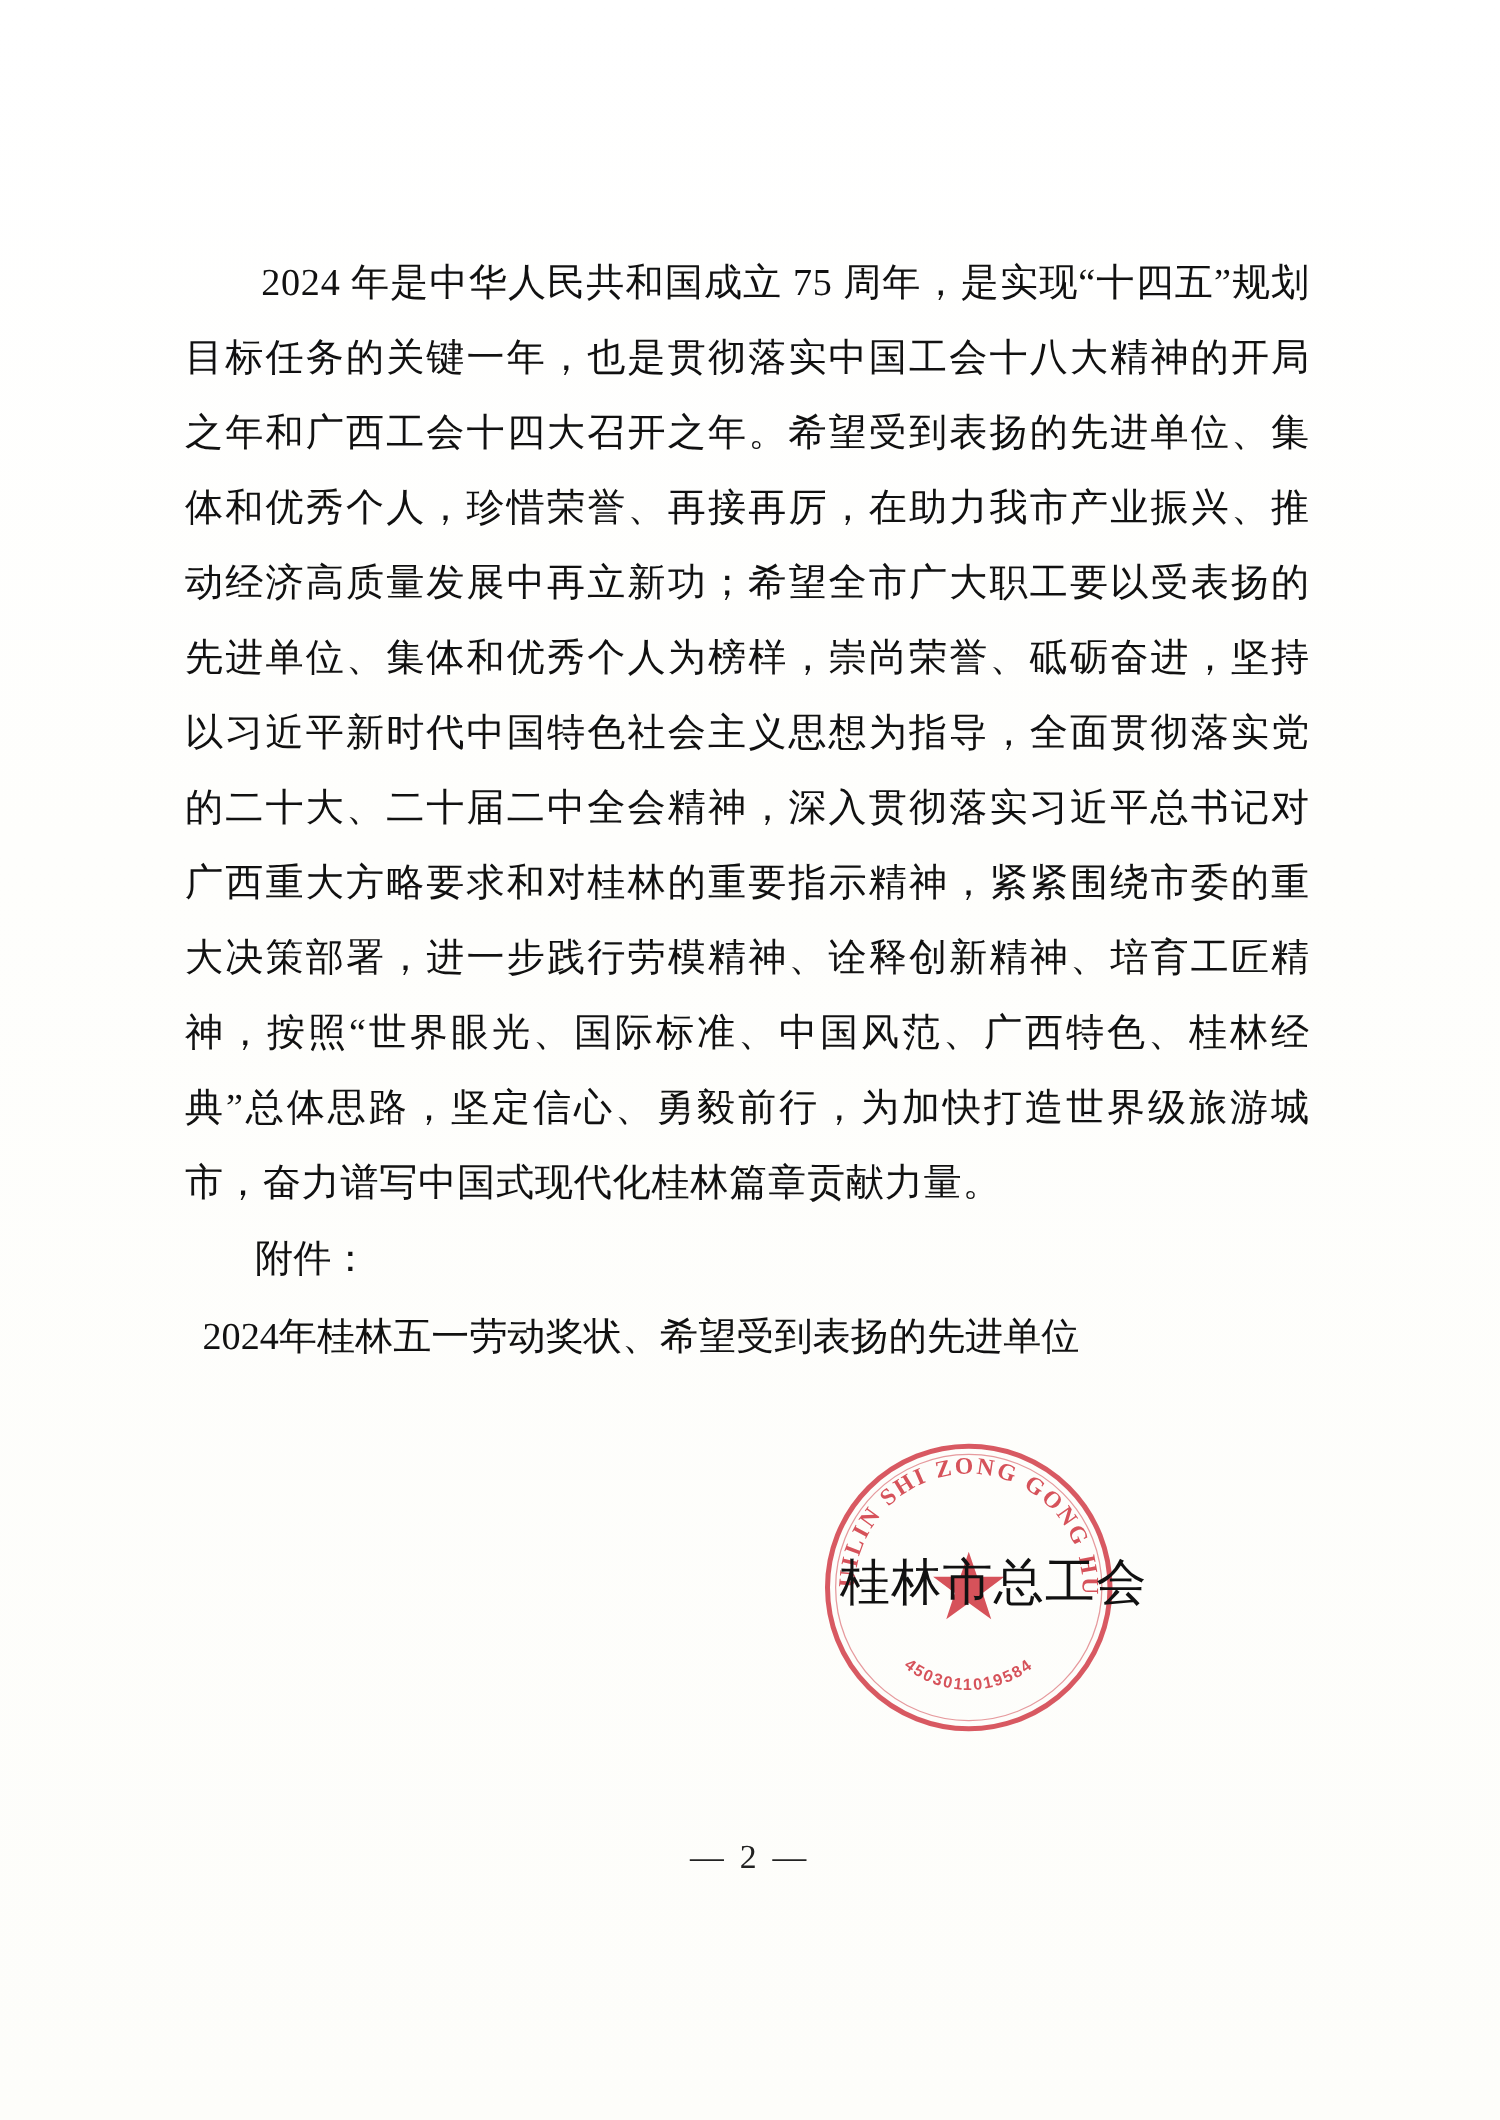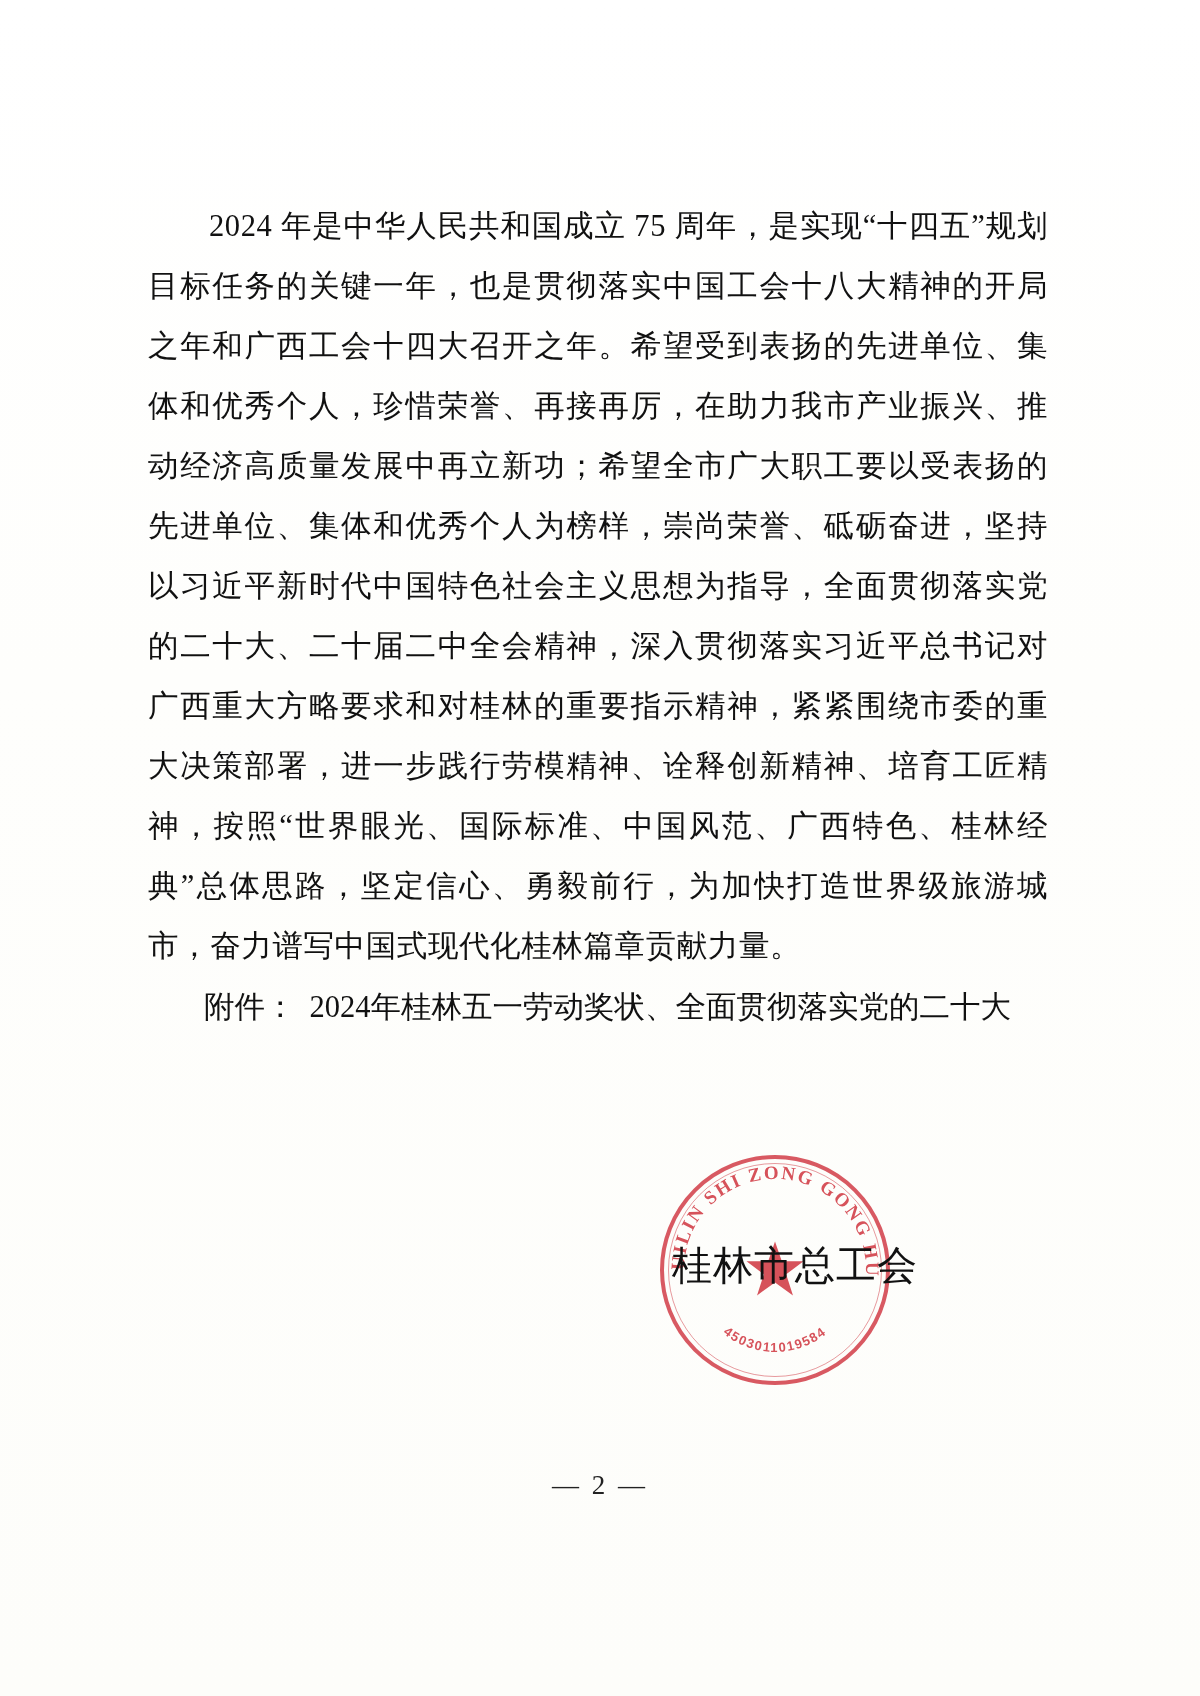--- a/index.html
+++ b/index.html
@@ -53,20 +53,21 @@
     left: 148px;
     top: 976px;
     width: 900px;
     font-size: 30.5px;
     line-height: 62px;
     color: #111111;
   }
   .attachment .att-row {
     display: flex;
     align-items: flex-start;
+    flex-direction: column;
   }
   .attachment .att-label {
     flex: 0 0 auto;
     padding-left: 56px;
     white-space: nowrap;
   }
   .attachment .att-body {
     flex: 1 1 auto;
     padding-left: 14px;
   }
@@ -160,21 +161,21 @@
 <div class="page">
   <div class="paper-tint"></div>
 
   <div class="body-text">
     <p>2024 年是中华人民共和国成立 75 周年，是实现“十四五”规划目标任务的关键一年，也是贯彻落实中国工会十八大精神的开局之年和广西工会十四大召开之年。希望受到表扬的先进单位、集体和优秀个人，珍惜荣誉、再接再厉，在助力我市产业振兴、推动经济高质量发展中再立新功；希望全市广大职工要以受表扬的先进单位、集体和优秀个人为榜样，崇尚荣誉、砥砺奋进，坚持以习近平新时代中国特色社会主义思想为指导，全面贯彻落实党的二十大、二十届二中全会精神，深入贯彻落实习近平总书记对广西重大方略要求和对桂林的重要指示精神，紧紧围绕市委的重大决策部署，进一步践行劳模精神、诠释创新精神、培育工匠精神，按照“世界眼光、国际标准、中国风范、广西特色、桂林经典”总体思路，坚定信心、勇毅前行，为加快打造世界级旅游城市，奋力谱写中国式现代化桂林篇章贡献力量。</p>
   </div>
 
   <div class="attachment">
     <div class="att-row">
       <span class="att-label">附件：</span>
-      <span class="att-body">2024年桂林五一劳动奖状、全面贯彻落实党的二十大</span>
+      <span class="att-body">2024年桂林五一劳动奖状、希望受到表扬的先进单位</span>
     </div>
   </div>
 
   <div class="seal-wrap">
     <div class="seal"></div>
     <div class="seal-inner"></div>
 
     <svg class="seal-arc" viewBox="0 0 230 230">
       <defs>
         <path id="arcTop" d="M 24,115 A 91,91 0 0 1 206,115"></path>

